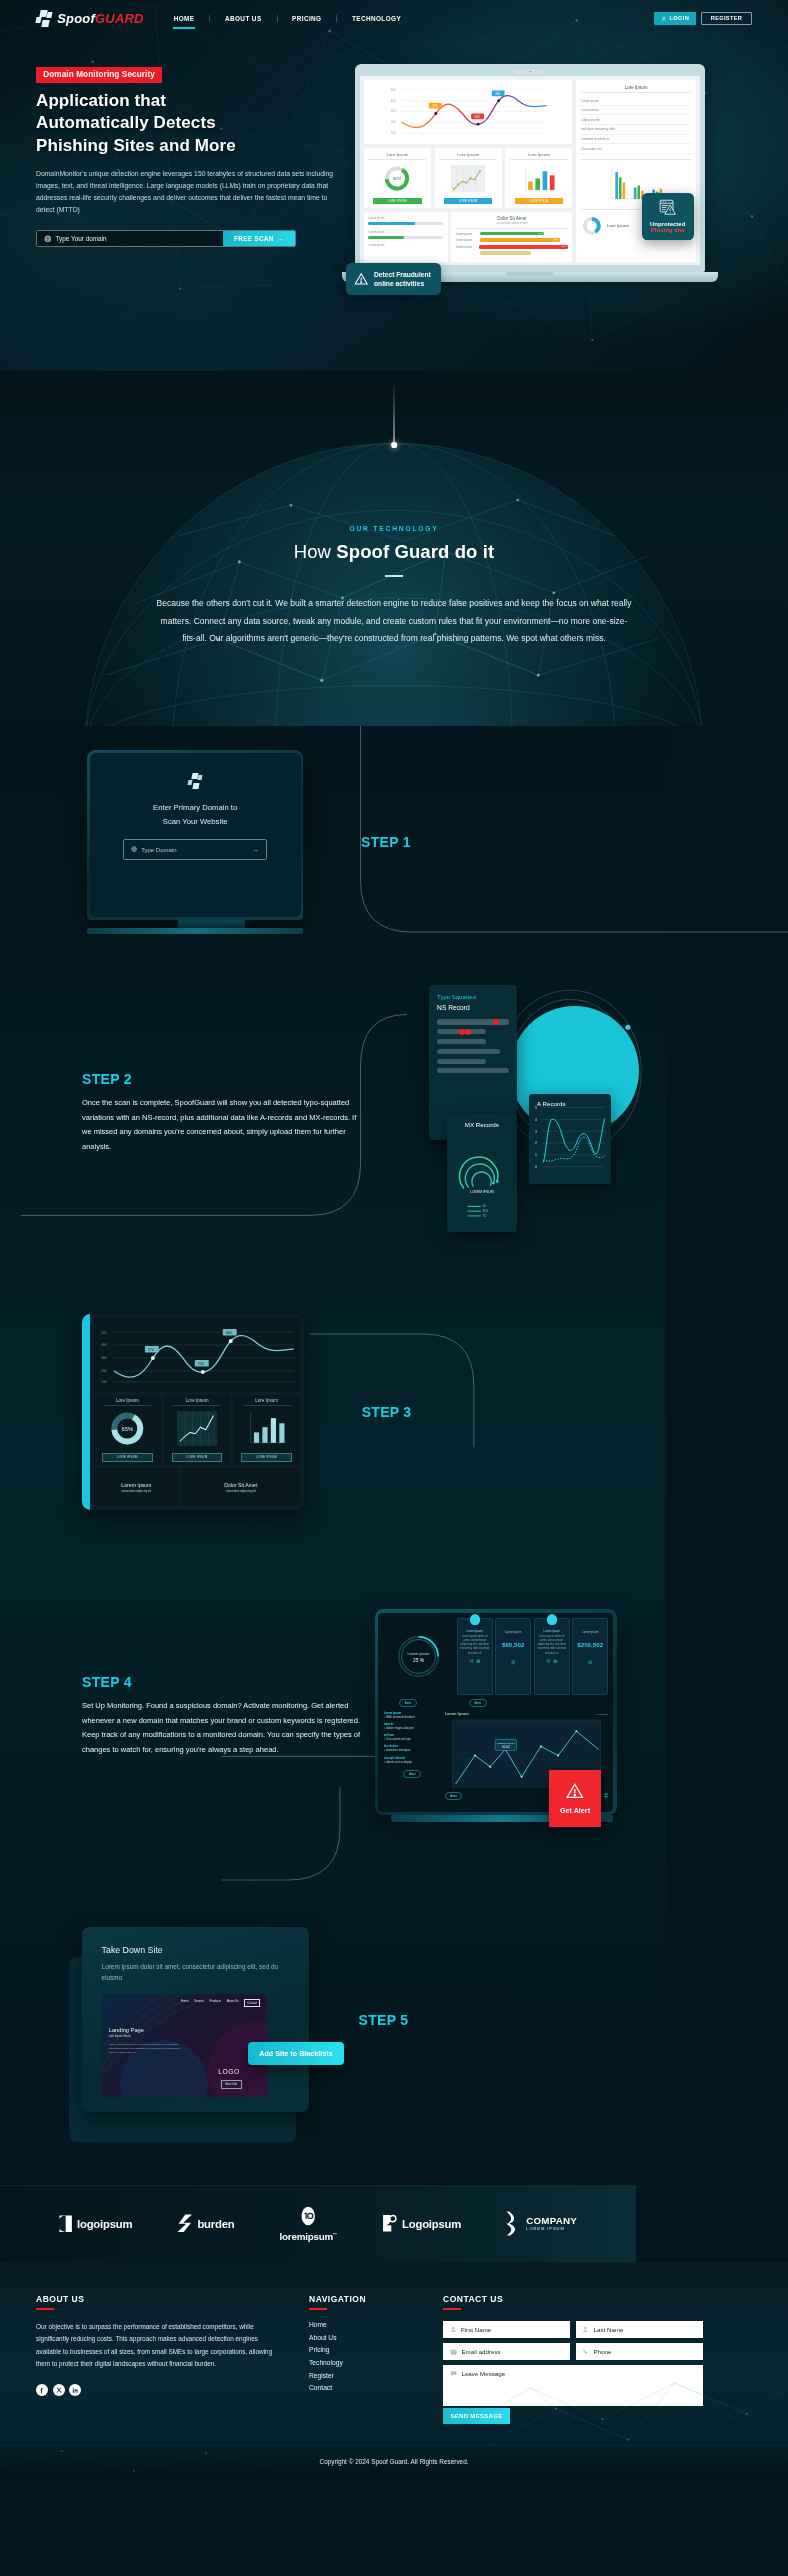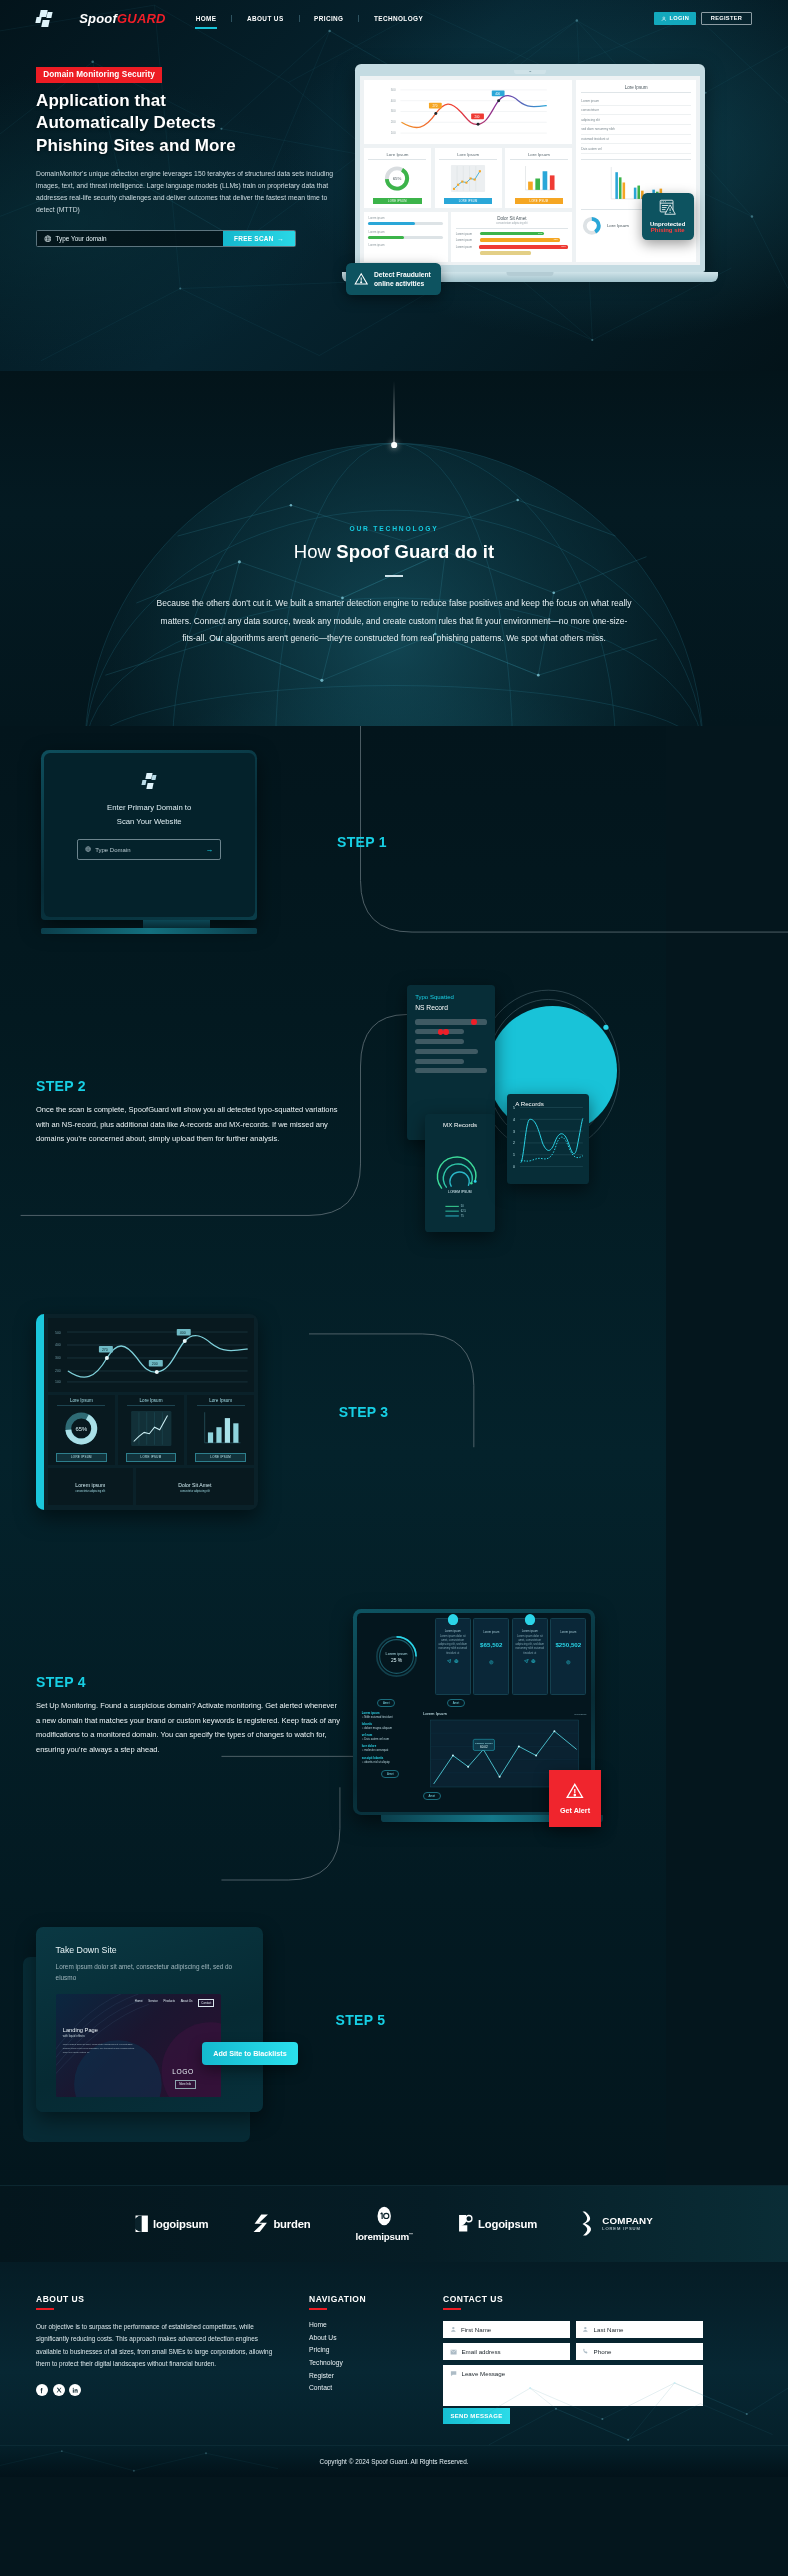--- a/index.html
+++ b/index.html
@@ -28,21 +28,21 @@
     position:relative; z-index:6; display:flex; align-items:center;
     height:37px; padding:0 36px; gap:0;
   }
   .brand { display:flex; align-items:center; gap:5.7px; }
   .brand-mark { width:15.5px; height:17.5px; position:relative; }
   .brand-mark i { position:absolute; display:block; background:#dff3fa; }
   .bm1 { width:7.2px; height:6.7px; left:3.6px;  top:0;   transform:skewX(-12deg); }
   .bm2 { width:4.6px;  height:5.7px; left:11.3px; top:2.1px; transform:skewX(-12deg); background:#b9dbe7;}
   .bm3 { width:4.6px;  height:5.7px; left:0;    top:7.7px;transform:skewX(-12deg); background:#b9dbe7;}
   .bm4 { width:7.2px; height:6.7px; left:5.7px; top:10.3px;transform:skewX(-12deg); }
-  .brand-text { font-size:13px; font-weight:bold; font-style:italic; letter-spacing:0.2px;margin-left:22px; }
+  .brand-text { font-size:13px; font-weight:bold; font-style:italic; letter-spacing:0.2px; }
   .brand-text .g { color:#f01e28; }
 
   .nav-links { display:flex; align-items:center; margin-left:29px; }
   .nav-link {
     position:relative; font-size:6.4px; font-weight:bold; letter-spacing:0.4px;
     color:#fff; padding:2.1px 1px; cursor:pointer; white-space:nowrap;
   }
   .nav-link.active:after {
     content:""; position:absolute; left:0; right:0; bottom:-4.6px; height:1.5px; background:#17c3d8;
   }
@@ -141,21 +141,21 @@
   .drop-dot { position:absolute; left:50%; top:71px; width:5.7px; height:5.7px; border-radius:50%; background:#fff; transform:translateX(-50%); box-shadow:0 0 6.2px rgba(255,255,255,.7); }
   .tech-inner { position:relative; z-index:4; padding-top:154px; }
   .eyebrow { color:#15cbe0; font-size:6.7px; letter-spacing:1.8px; font-weight:bold; }
   .tech-h { margin-top:9.3px; font-size:18.5px; font-weight:300; letter-spacing:0.1px; }
   .tech-h b { font-weight:bold; }
   .tech-rule { width:17.5px; height:2.1px; background:#cfe3ea; margin:11.3px auto 0; }
   .tech-p { margin:18.5px auto 0; width:479px; font-size:8.5px; line-height:2.05; color:#e7f1f4; }
 
   
   .steps { position:relative; width:666px; padding-bottom:20.6px;
-    background:linear-gradient(180deg,#03151c 0%,#031920 20%,#04222b 50%,#031a22 80%,#03161d 100%); }
+    background:linear-gradient(180deg,#03151c 0%,#031920 20%,#04222b 50%,#031a22 80%,#03161d 100%);padding-left:46px; }
   .connectors { position:absolute; inset:0; width:788px; height:1391px; pointer-events:none; z-index:1; }
   .step { position:relative; z-index:3; display:flex; align-items:center; padding:0 36px; }
   .step-copy { width:319px; }
   .step-h { color:#17cfe4; font-size:14px; font-weight:bold; letter-spacing:0.3px; }
   .step-p { margin-top:9.3px; font-size:7.5px; line-height:1.95; color:#edf4f6; }
   .step .art { position:relative; }
 
   
   .s1 { height:232px; }
   .s1 .art { width:294px; margin-left:5.2px; }
@@ -256,21 +256,21 @@
   .mini-more { position:absolute; right:25px; bottom:8.2px; font-size:2.8px; color:#dae7ed; border:0.5px solid #8fa6b0; padding:1.5px 3.6px; }
   .black-btn {
     position:absolute; right:-35px; bottom:47px; padding:7.2px 11.3px; border-radius:4.1px;
     background:linear-gradient(90deg,#14b9cf,#2be0ec); color:#fff; font-size:7.2px; font-weight:bold;
     box-shadow:0 5.2px 13.4px rgba(0,0,0,.4); cursor:pointer;
   }
   .td-shadow { position:absolute; left:-13.4px; top:30px; width:227px; height:185px; border-radius:7.2px; background:#0b3d49; opacity:.55; }
 
   
   .logos {
-    position:relative; width:788px; height:77px; display:flex; align-items:center;
+    position:relative; width:636px; height:77px; display:flex; align-items:center;
     justify-content:center; gap:45px;
     background:linear-gradient(90deg,#04161d 0%,#061d26 55%,#0a2d36 100%);
     border-top:0.5px solid #0c2730;
   }
   .logo-item { display:flex; align-items:center; gap:4.6px; color:#fff; }
   .logo-name { font-size:11.3px; font-weight:bold; letter-spacing:-0.2px; }
 
   
   .footer {
     position:relative; width:788px; padding:32px 36px 20.6px;

